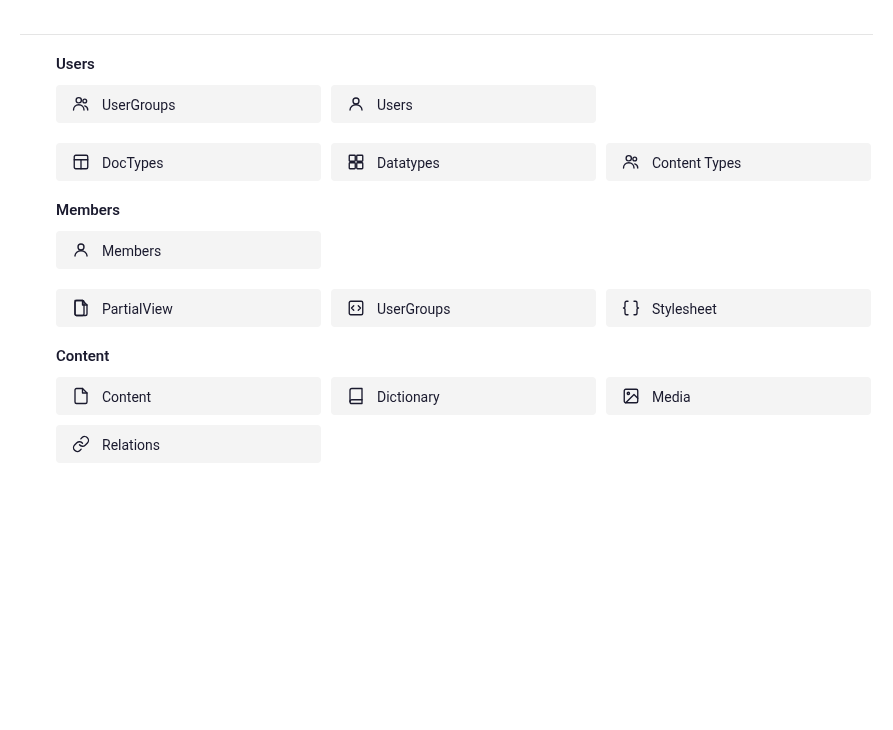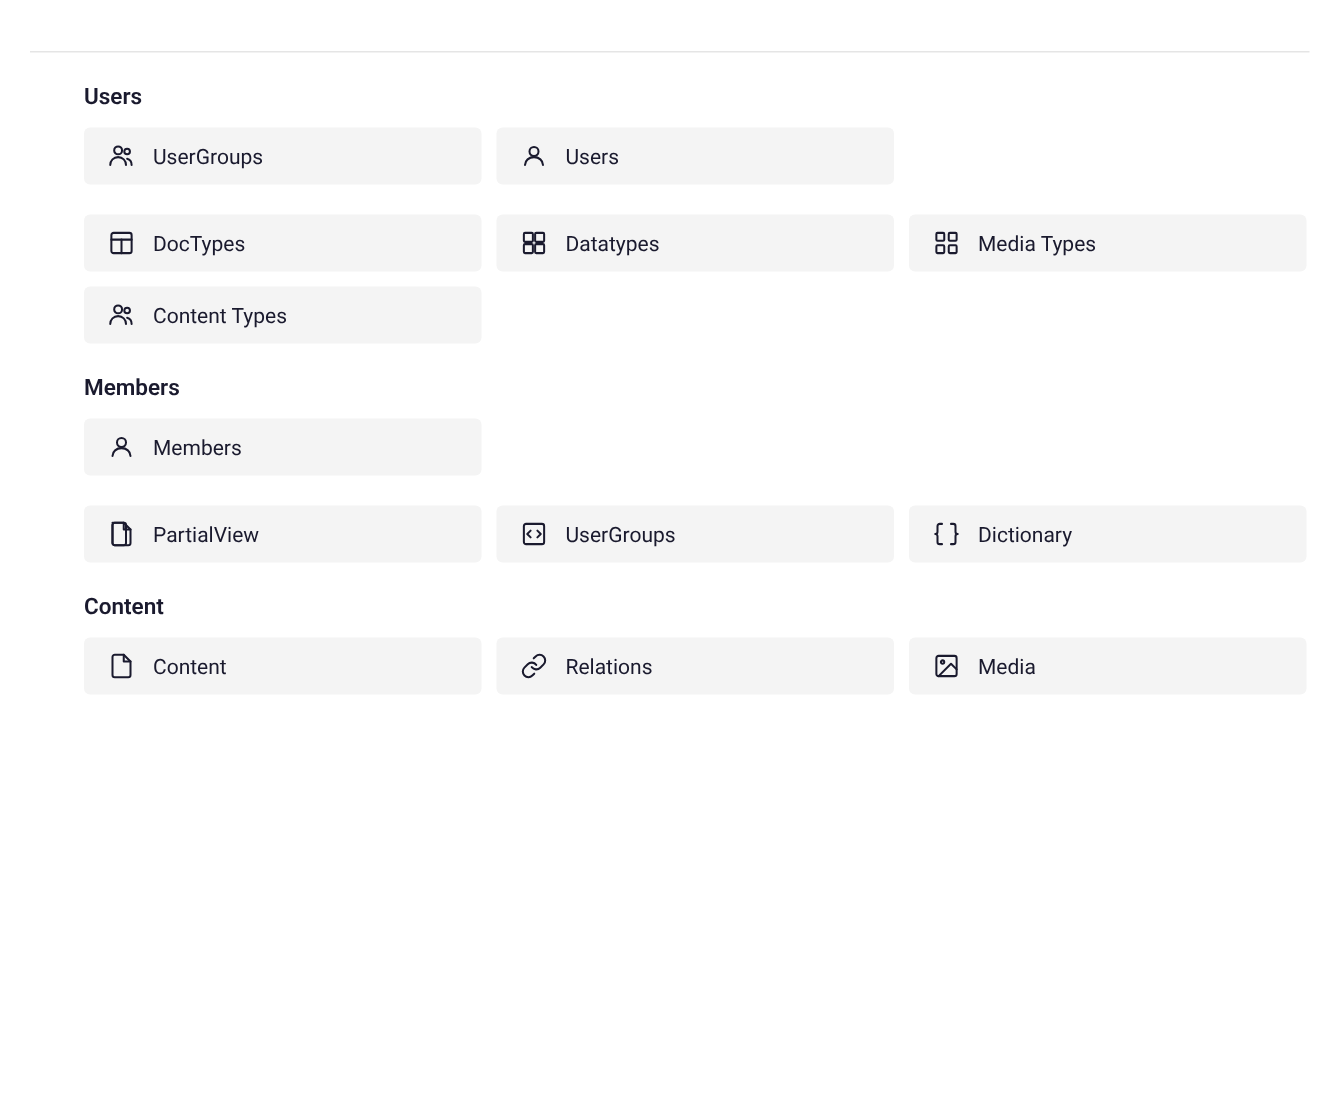--- a/index.html
+++ b/index.html
@@ -120,31 +120,20 @@
       <rect x="13" y="3" width="8" height="8" rx="1"></rect>
       <rect x="3" y="13" width="8" height="8" rx="1"></rect>
       <rect x="13" y="13" width="8" height="8" rx="1"></rect>
     </svg>
             </span>
             <span class="item-label">Datatypes</span>
           </div>
           <div class="item-card">
             <span class="item-icon">
               <svg width="18" height="18" viewBox="0 0 24 24" fill="none" stroke="currentColor" stroke-width="1.8" stroke-linecap="round" stroke-linejoin="round">
-      <rect x="3" y="3" width="7" height="7" rx="1"></rect>
-      <rect x="14" y="3" width="7" height="7" rx="1"></rect>
-      <rect x="3" y="14" width="7" height="7" rx="1"></rect>
-      <rect x="14" y="14" width="7" height="7" rx="1"></rect>
-    </svg>
-            </span>
-            <span class="item-label">Media Types</span>
-          </div>
-          <div class="item-card">
-            <span class="item-icon">
-              <svg width="18" height="18" viewBox="0 0 24 24" fill="none" stroke="currentColor" stroke-width="1.8" stroke-linecap="round" stroke-linejoin="round">
       <circle cx="9" cy="7" r="3.5"></circle>
       <path d="M2 20c0-4 3-7 7-7h0c4 0 7 3 7 7"></path>
       <circle cx="17" cy="8" r="2.5"></circle>
       <path d="M21 20c0-3-2-5-4-5.5"></path>
     </svg>
             </span>
             <span class="item-label">Content Types</span>
           </div>
         </div>
       </div>
@@ -184,51 +173,60 @@
             </span>
             <span class="item-label">UserGroups</span>
           </div>
           <div class="item-card">
             <span class="item-icon">
               <svg width="18" height="18" viewBox="0 0 24 24" fill="none" stroke="currentColor" stroke-width="1.8" stroke-linecap="round" stroke-linejoin="round">
       <path d="M8 3H6a2 2 0 00-2 2v5a2 2 0 01-2 2 2 2 0 012 2v5a2 2 0 002 2h2"></path>
       <path d="M16 3h2a2 2 0 012 2v5a2 2 0 002 2 2 2 0 00-2 2v5a2 2 0 01-2 2h-2"></path>
     </svg>
             </span>
-            <span class="item-label">Dictionary</span>
+            <span class="item-label">Stylesheet</span>
           </div>
         </div>
       </div>
       <div class="section">
         <div class="section-title">Content</div>
         <div class="items-grid">
           <div class="item-card">
             <span class="item-icon">
               <svg width="18" height="18" viewBox="0 0 24 24" fill="none" stroke="currentColor" stroke-width="1.8" stroke-linecap="round" stroke-linejoin="round">
       <path d="M14 2H6a2 2 0 00-2 2v16a2 2 0 002 2h12a2 2 0 002-2V8z"></path>
       <polyline points="14,2 14,8 20,8"></polyline>
     </svg>
             </span>
             <span class="item-label">Content</span>
           </div>
           <div class="item-card">
             <span class="item-icon">
               <svg width="18" height="18" viewBox="0 0 24 24" fill="none" stroke="currentColor" stroke-width="1.8" stroke-linecap="round" stroke-linejoin="round">
-      <path d="M10 13a5 5 0 007.54.54l3-3a5 5 0 00-7.07-7.07l-1.72 1.71"></path>
-      <path d="M14 11a5 5 0 00-7.54-.54l-3 3a5 5 0 007.07 7.07l1.71-1.71"></path>
-    </svg>
-            </span>
-            <span class="item-label">Relations</span>
+      <path d="M4 19.5A2.5 2.5 0 016.5 17H20"></path>
+      <path d="M6.5 2H20v20H6.5A2.5 2.5 0 014 19.5v-15A2.5 2.5 0 016.5 2z"></path>
+    </svg>
+            </span>
+            <span class="item-label">Dictionary</span>
           </div>
           <div class="item-card">
             <span class="item-icon">
               <svg width="18" height="18" viewBox="0 0 24 24" fill="none" stroke="currentColor" stroke-width="1.8" stroke-linecap="round" stroke-linejoin="round">
       <rect x="3" y="3" width="18" height="18" rx="2"></rect>
       <circle cx="8.5" cy="8.5" r="1.5"></circle>
       <polyline points="21,15 16,10 5,21"></polyline>
     </svg>
             </span>
             <span class="item-label">Media</span>
+          </div>
+          <div class="item-card">
+            <span class="item-icon">
+              <svg width="18" height="18" viewBox="0 0 24 24" fill="none" stroke="currentColor" stroke-width="1.8" stroke-linecap="round" stroke-linejoin="round">
+      <path d="M10 13a5 5 0 007.54.54l3-3a5 5 0 00-7.07-7.07l-1.72 1.71"></path>
+      <path d="M14 11a5 5 0 00-7.54-.54l-3 3a5 5 0 007.07 7.07l1.71-1.71"></path>
+    </svg>
+            </span>
+            <span class="item-label">Relations</span>
           </div>
         </div>
       </div>
     </div>
 </div>
 
 </body></html>

